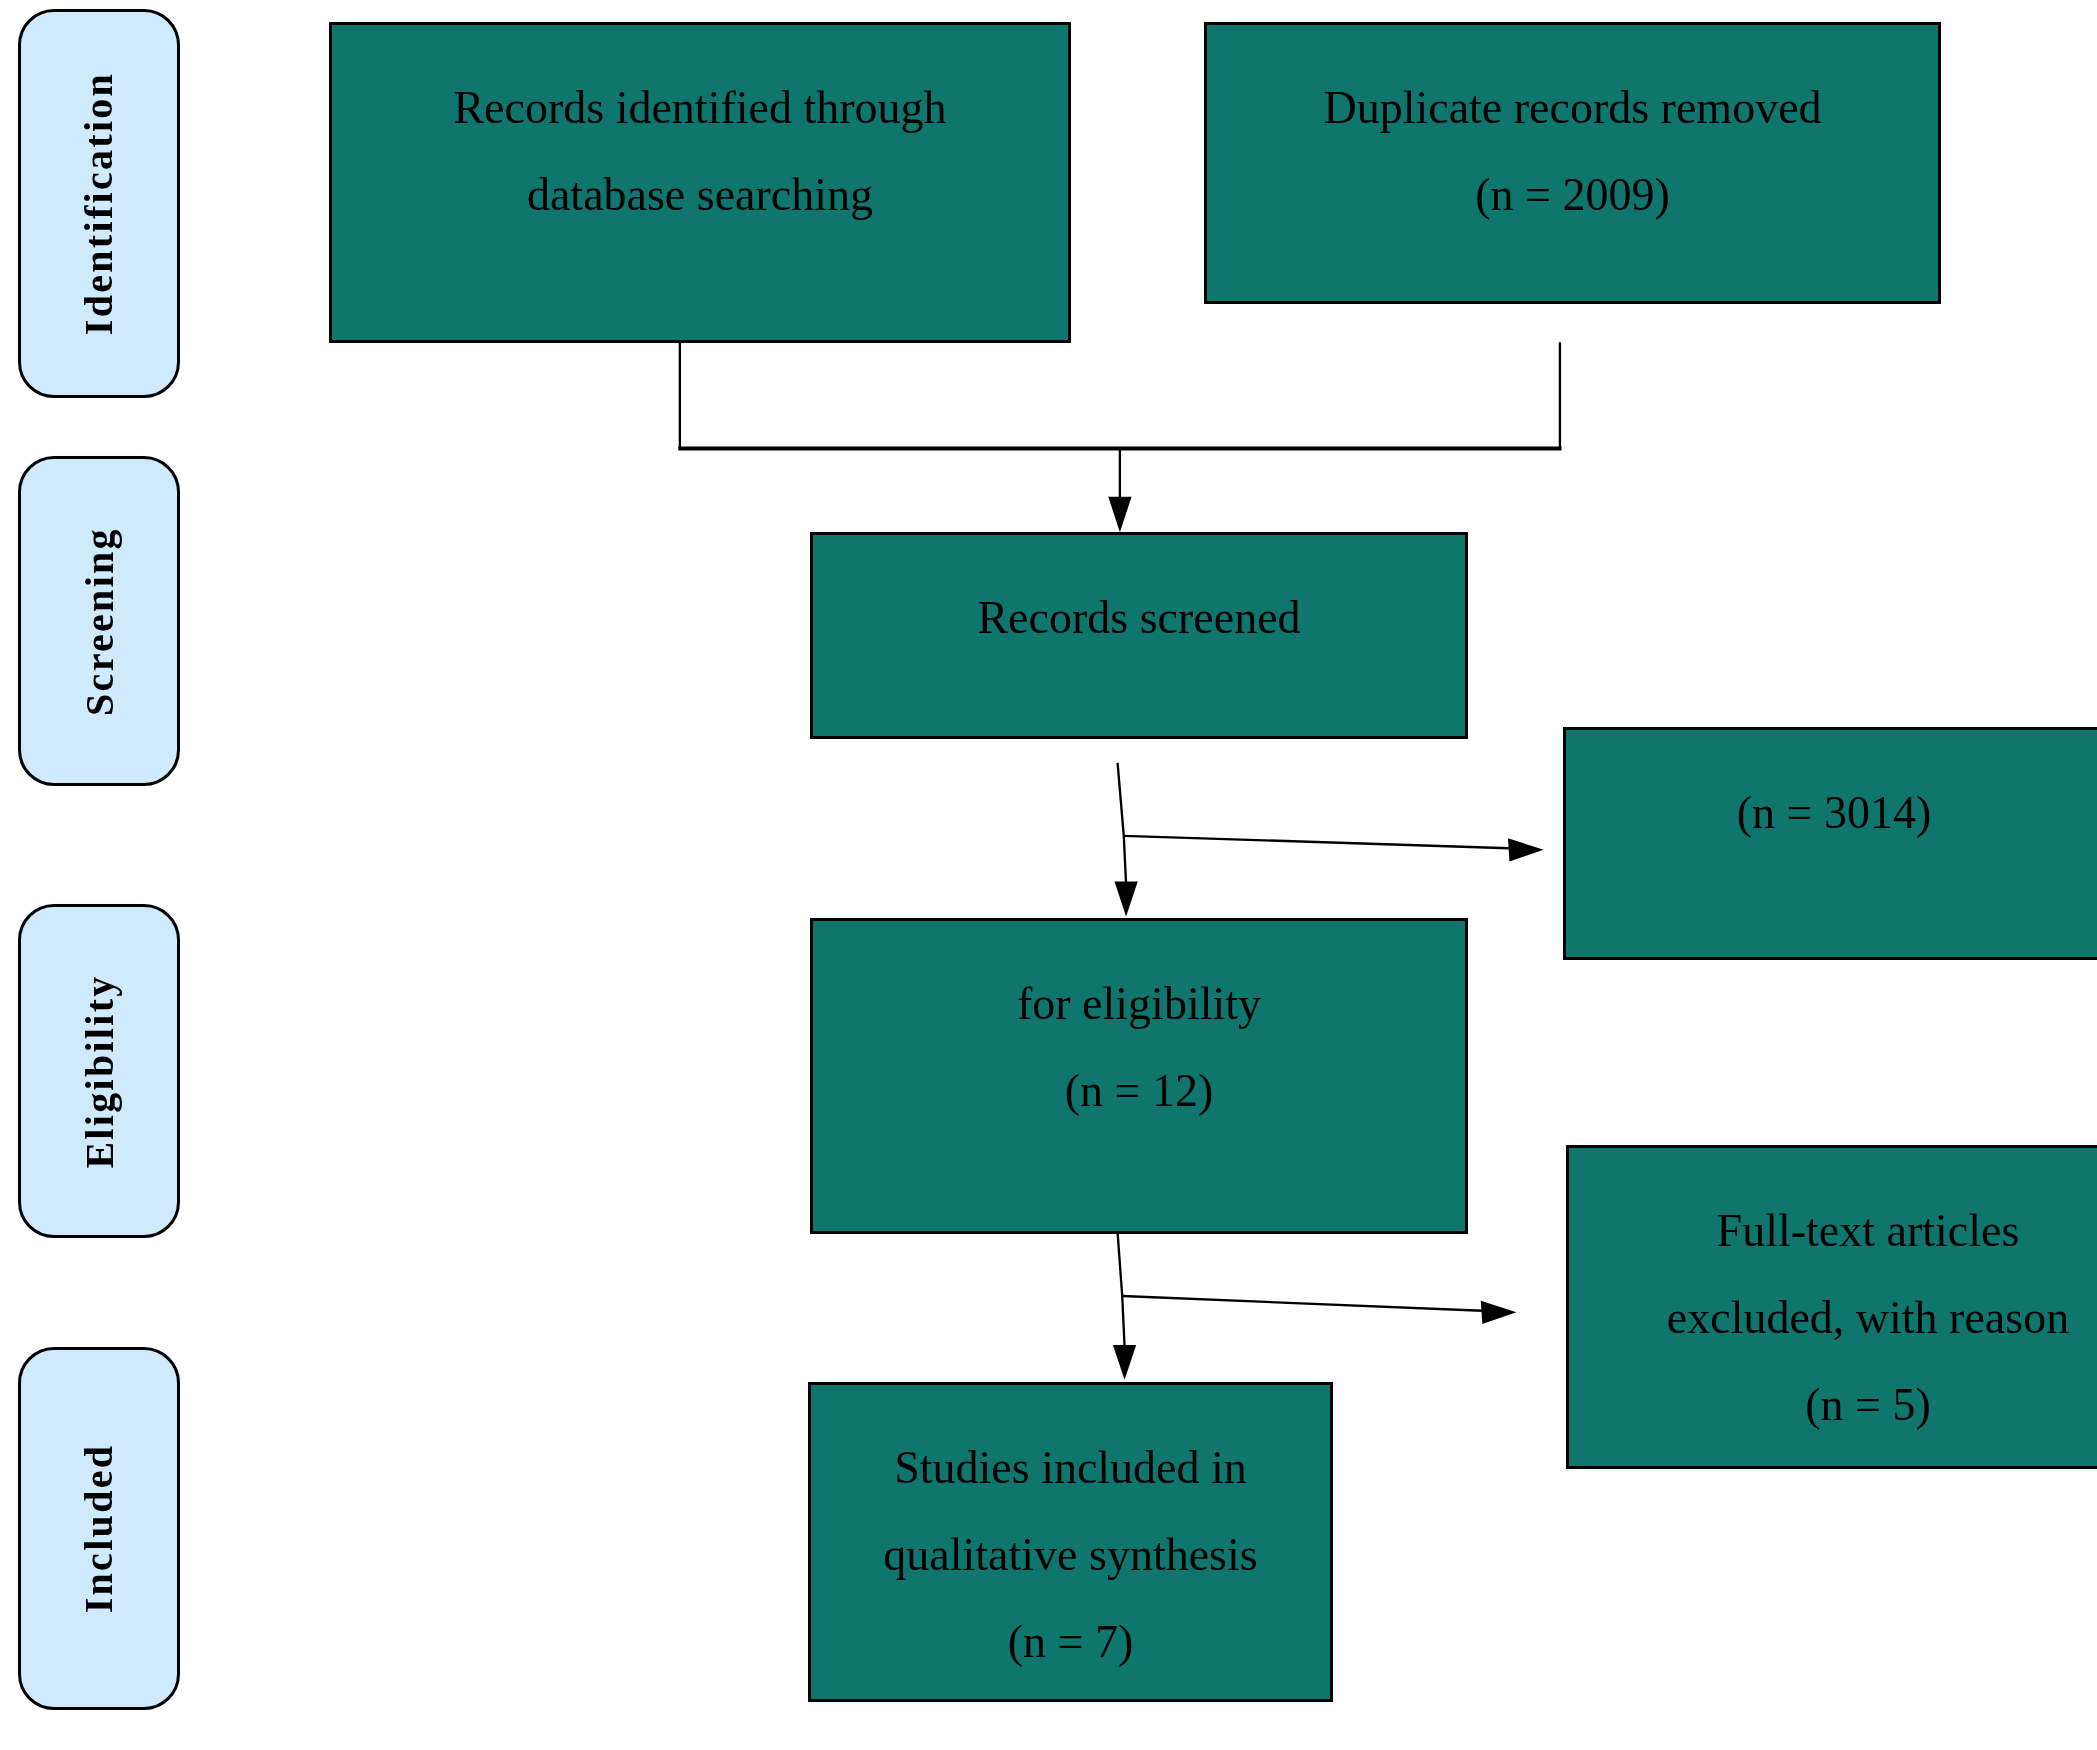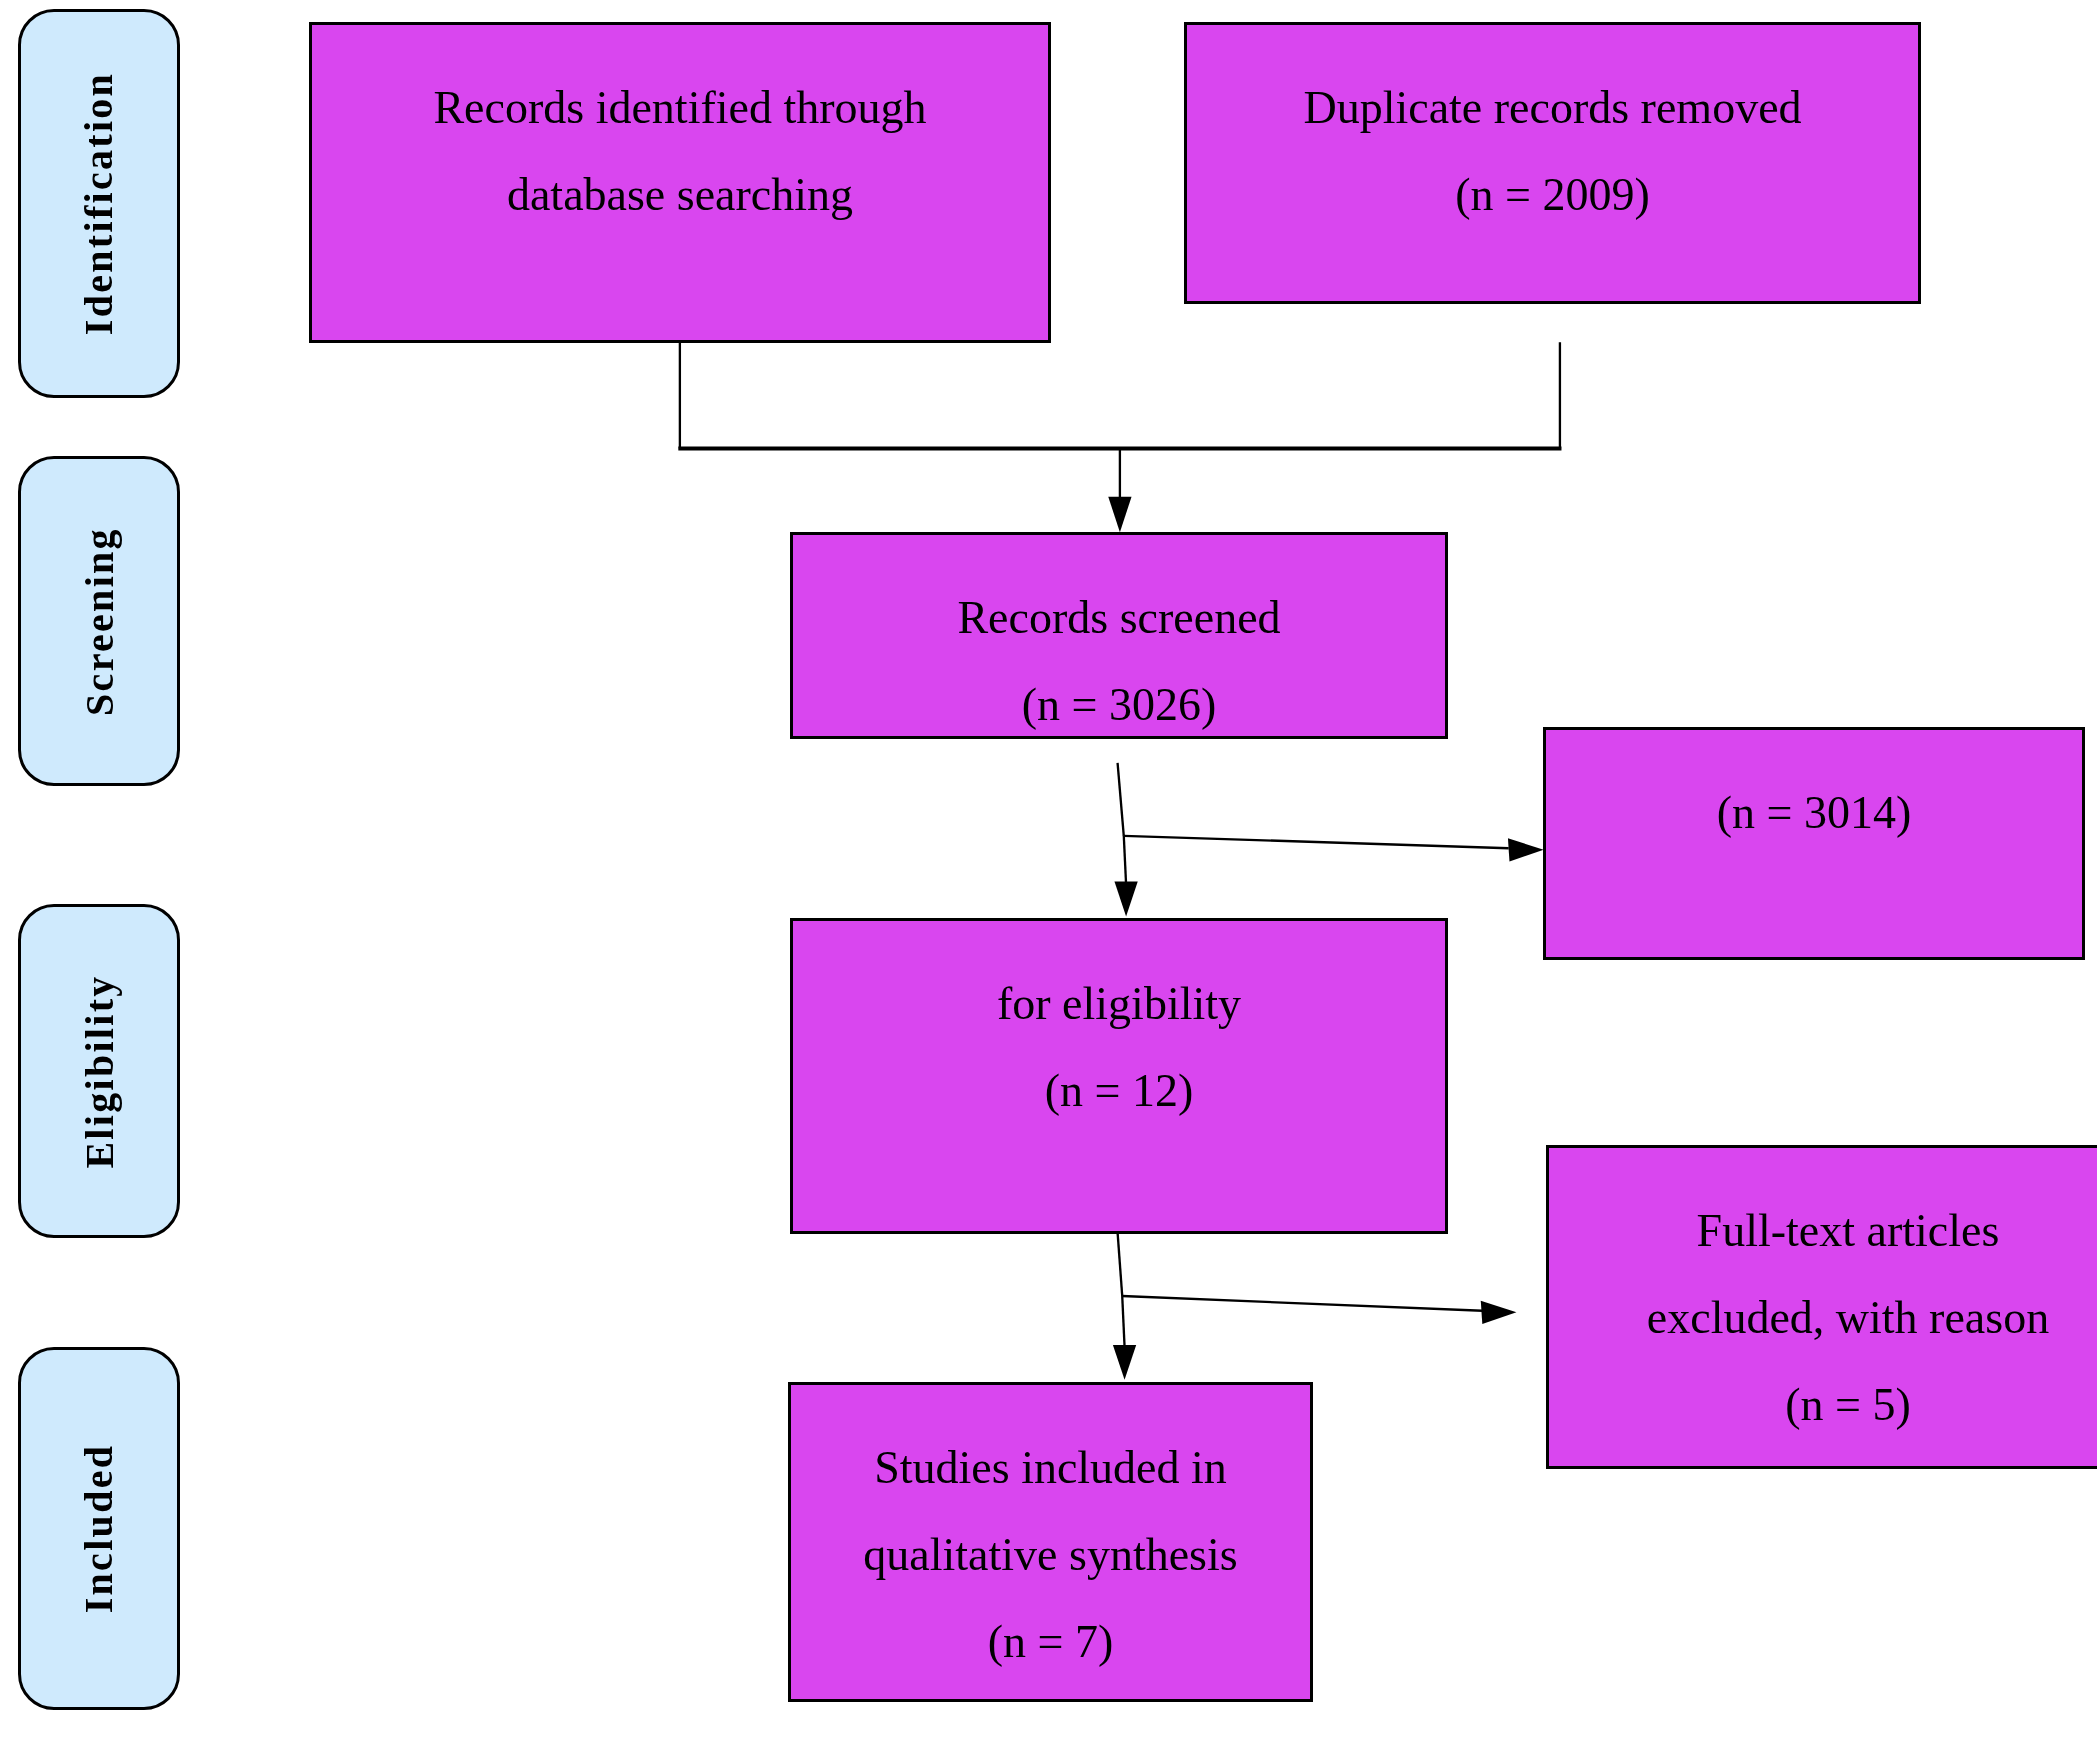--- a/index.html
+++ b/index.html
@@ -30,29 +30,30 @@
   .stage-label {
     transform:rotate(-90deg);
     transform-origin:center center;
     white-space:nowrap;
     font-weight:bold;
     font-size:40px;
     letter-spacing:2.3px;
   }
   .box {
     position:absolute;
-    background:#d946ef;
+    background:#0f766e;
     border:3.9px solid #000000;
     box-sizing:border-box;
     padding-top:39px;
     display:flex;
     flex-direction:column;
     align-items:center;
     justify-content:flex-start;
     z-index:2;
+    margin-left:20px;
   }
   .box .bline {
     height:87px;
     line-height:87px;
     font-size:46px;
     white-space:nowrap;
   }
 </style>
 </head>
 <body>
@@ -103,21 +104,20 @@
     <div class="bline">database searching</div>
   </div>
 
   <div class="box" style="left:1184px;top:22px;width:737px;height:282px">
     <div class="bline">Duplicate records removed</div>
     <div class="bline">(n = 2009)</div>
   </div>
 
   <div class="box" style="left:790px;top:532px;width:658px;height:207px">
     <div class="bline">Records screened</div>
-    <div class="bline">(n = 3026)</div>
   </div>
 
   <div class="box" style="left:1543px;top:727px;width:542px;height:233px">
     <div class="bline">(n = 3014)</div>
   </div>
 
   <div class="box" style="left:790px;top:918px;width:658px;height:316px">
     <div class="bline">for eligibility</div>
     <div class="bline">(n = 12)</div>
   </div>

